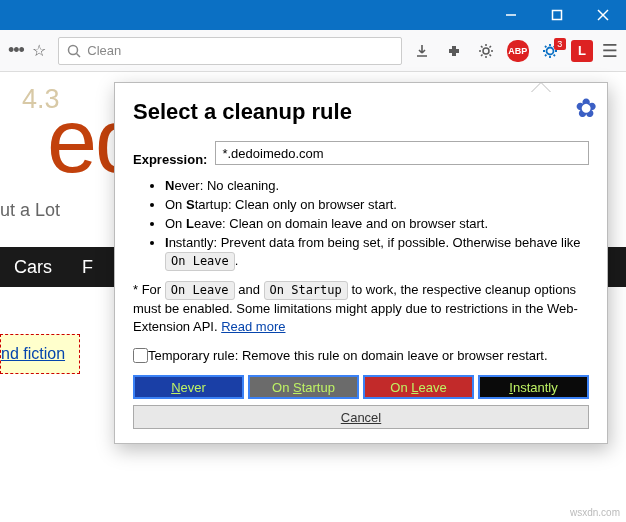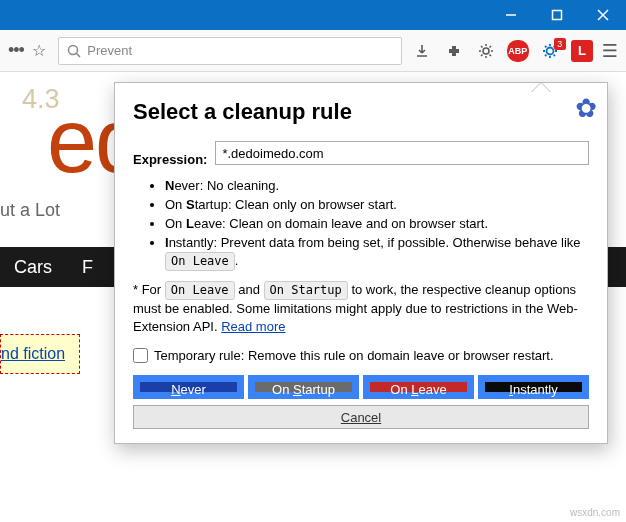--- a/index.html
+++ b/index.html
@@ -185,37 +185,37 @@
       font-size: 12px;
       line-height: 1.4;
     }
     .note {
       margin-bottom: 12px;
       line-height: 1.4;
     }
     .note a { color: #0645ad; text-decoration: underline; }
     .temp-row {
       display: flex; align-items: center;
-      gap: 6px;
+      gap: 0;
       margin-bottom: 12px;
     }
     .temp-row input[type=checkbox] {
       width: 15px; height: 15px;
     }
     .btn-row {
       display: flex;
       gap: 4px;
       margin-bottom: 6px;
     }
     .btn-row button, .cancel-btn {
       height: 24px;
-      border: 7px solid #3b82f6;
+      border: 2px solid #3b82f6;
       font-size: 13px;
       cursor: pointer;
-      color: #ffffff;
+      color: #bef264;
       flex: 1;
     }
     .btn-never   { background: #1a3fa6; }
     .btn-startup { background: #6b6b6b; }
     .btn-leave   { background: #c22a2a; }
     .btn-instant { background: #0a0a0a; }
     .cancel-btn {
       width: 100%;
       background: #e8e8e8;
       color: #333;
@@ -255,21 +255,21 @@
 </div>
 
 <div class="toolbar">
   <div class="dots">•••</div>
   <div class="star">☆</div>
   <div class="searchbox">
     <svg width="14" height="14">
         <circle cx="6" cy="6" r="4.5" stroke="#888" fill="none" stroke-width="1.5"></circle>
         <line x1="9.5" y1="9.5" x2="13" y2="13" stroke="#888" stroke-width="1.5"></line>
       </svg>
-    <span>Prevent</span>
+    <span>Clean</span>
   </div>
   <div class="icon">
     <svg width="16" height="16">
         <path d="M8 2v8m0 0l-3-3m3 3l3-3M3 13h10" stroke="#5a5a5a" fill="none" stroke-width="1.6"></path>
       </svg>
   </div>
   <div class="icon">
     <svg width="16" height="16">
         <path d="M6 3h4v3h3v4h-3v3H6v-3H3V6h3z" fill="#5a5a5a"></path>
       </svg>

